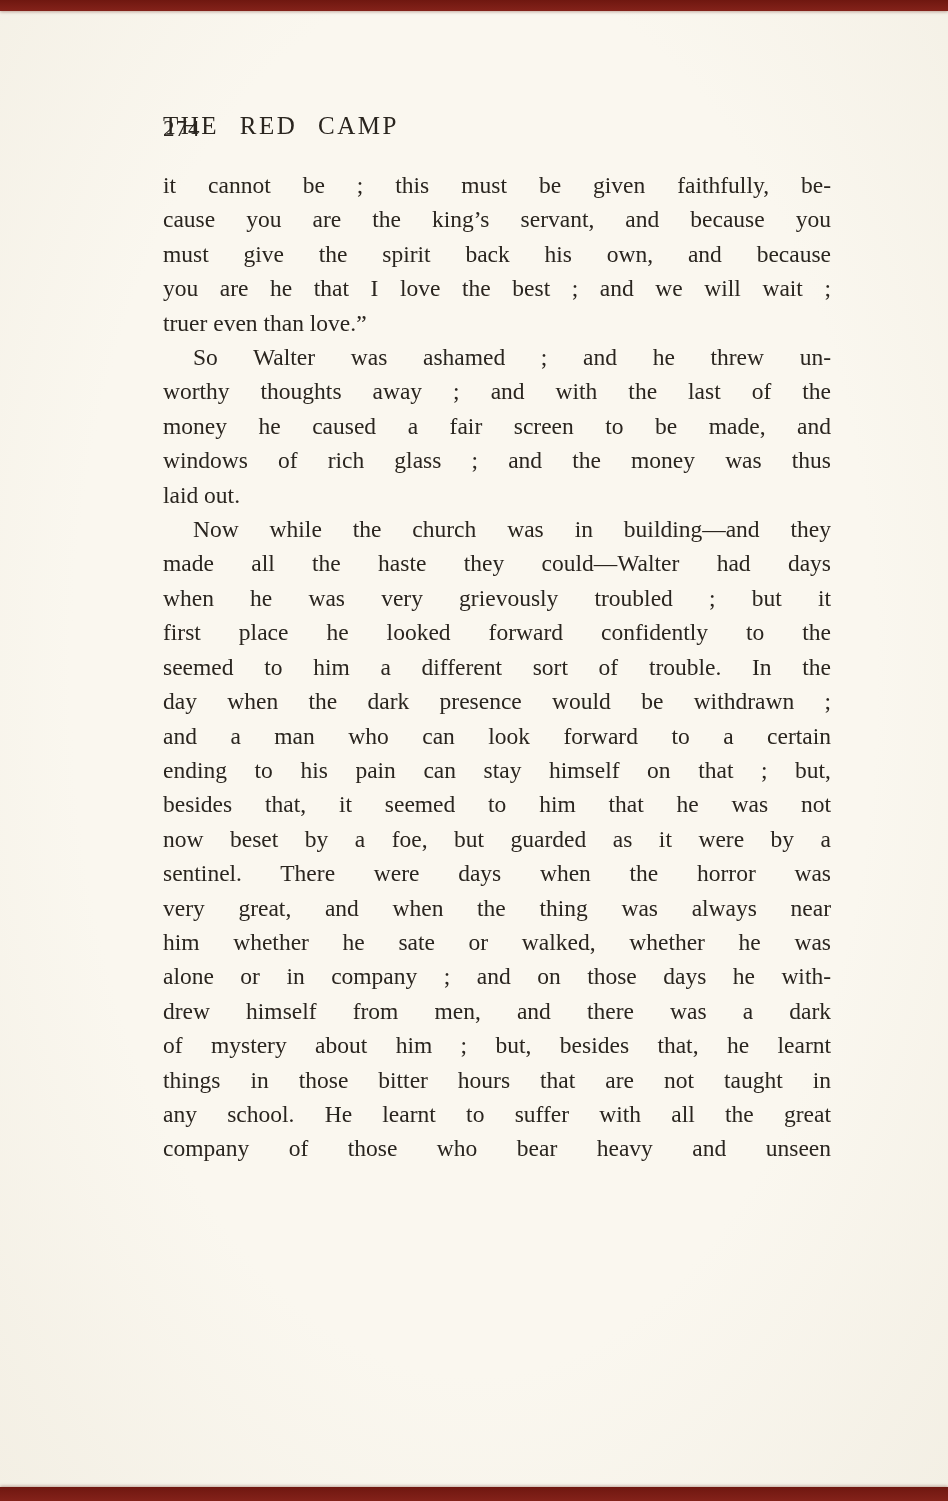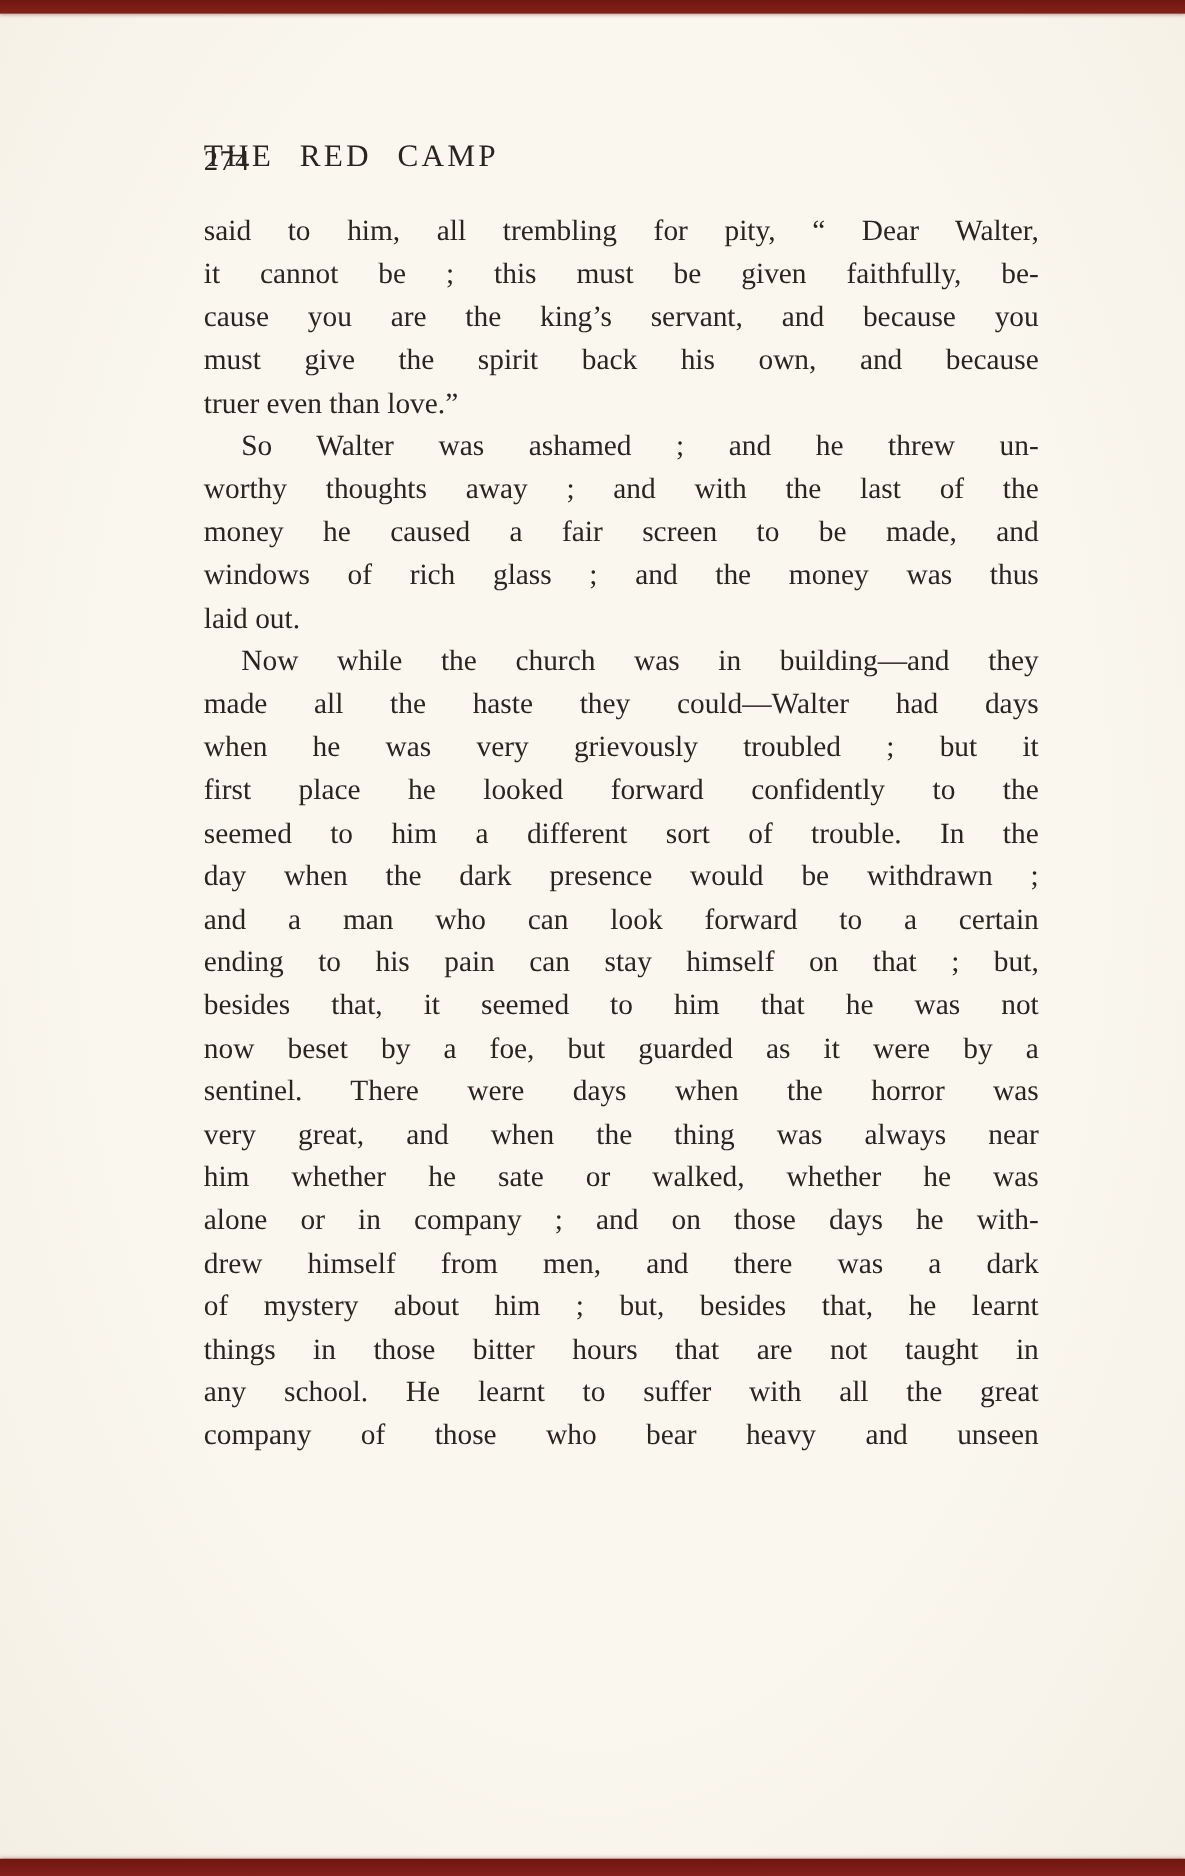--- a/index.html
+++ b/index.html
@@ -64,24 +64,24 @@
   <div class="edge edge-top"></div>
 
   <div class="content">
     <div class="header">
       <span class="pagenum">274</span>
       <span class="title">THE RED CAMP</span>
     </div>
 
     <div class="body">
       <p class="para">
-        <span class="line">said to him, all trembling for pity, “ Dear Walter,</span>
         <span class="line">it cannot be ; this must be given faithfully, be-</span>
         <span class="line">cause you are the king’s servant, and because you</span>
         <span class="line">must give the spirit back his own, and because</span>
+        <span class="line">you are he that I love the best ; and we will wait ;</span>
         <span class="line short">truer even than love.”</span>
       </p>
 
       <p class="para">
         <span class="line indent">So Walter was ashamed ; and he threw un-</span>
         <span class="line">worthy thoughts away ; and with the last of the</span>
         <span class="line">money he caused a fair screen to be made, and</span>
         <span class="line">windows of rich glass ; and the money was thus</span>
         <span class="line short">laid out.</span>
       </p>

